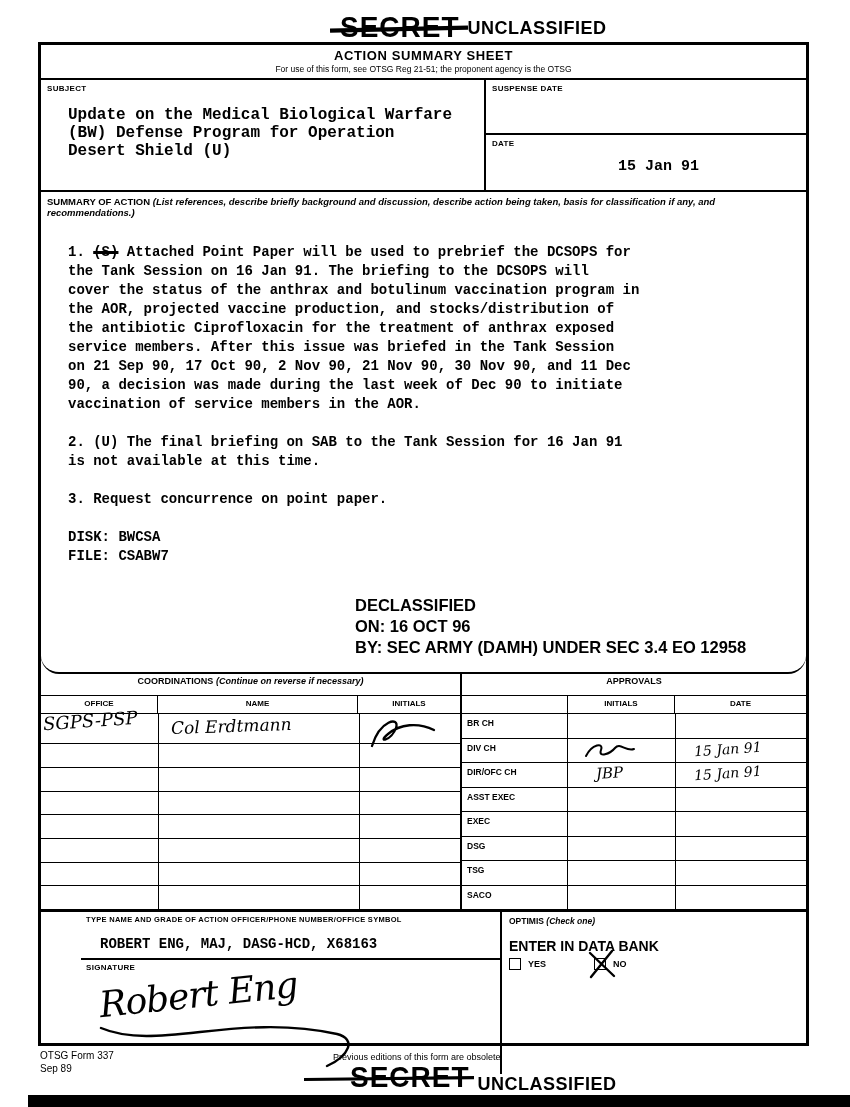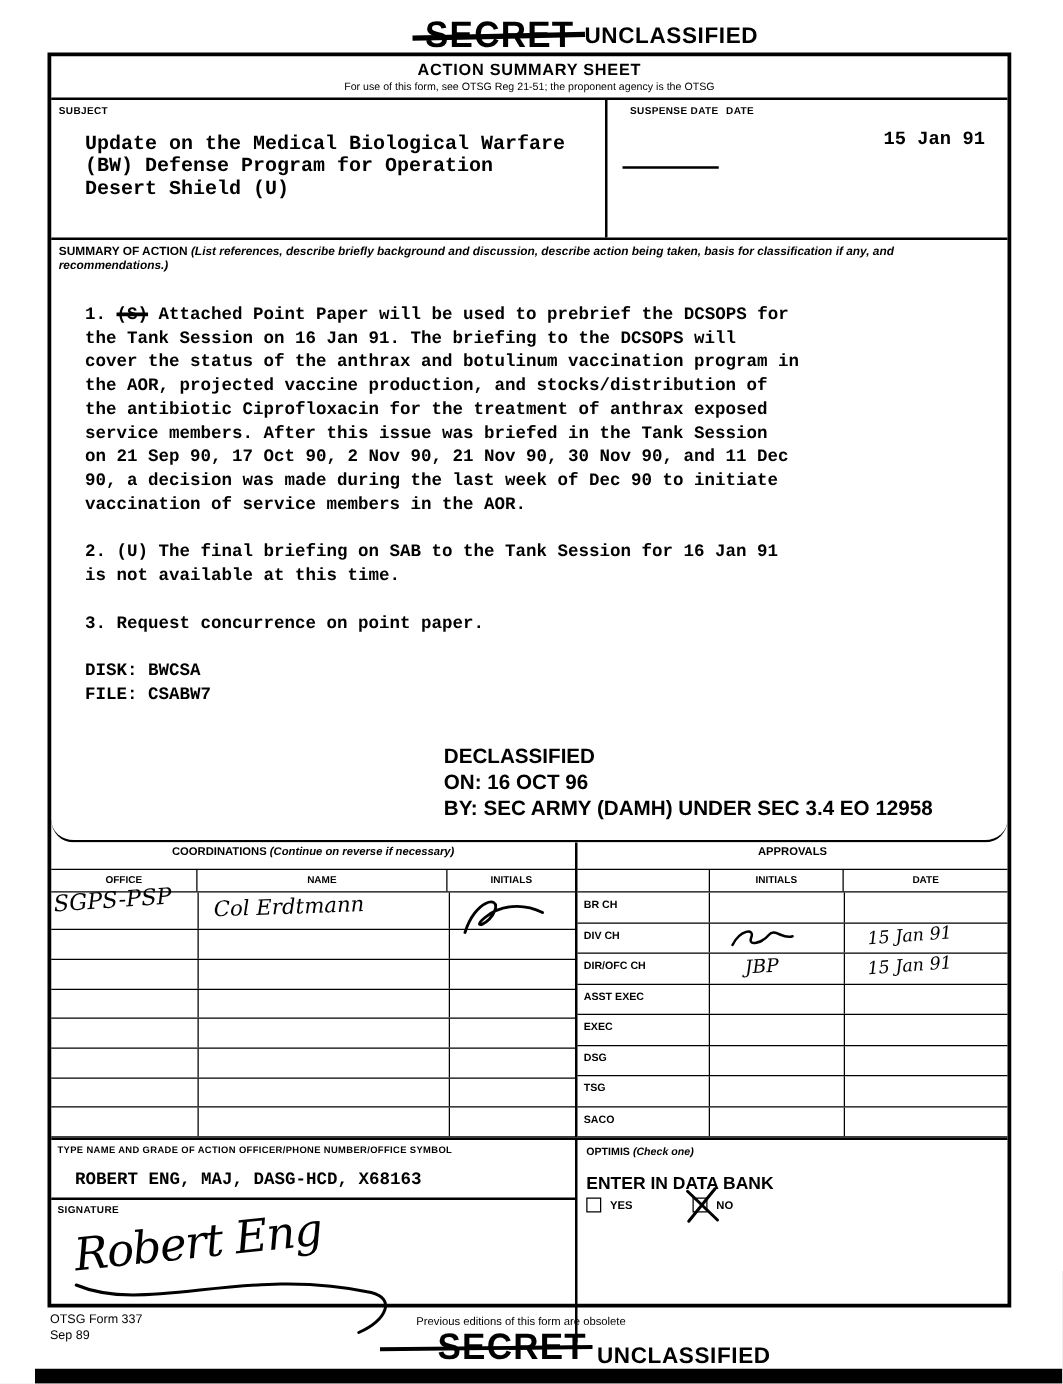--- a/index.html
+++ b/index.html
@@ -27,21 +27,21 @@
   .form-subtitle{font-size:8.5px;margin-top:1px;}
 
   .cell-label{font-size:8px;font-weight:bold;letter-spacing:0.3px;}
 
   
   .subject-row{height:110px;border-bottom:2px solid #000;display:flex;}
   .subject-cell{width:437px;border-right:2px solid #000;box-sizing:content-box;
         position:relative;padding:4px 0 0 6px;}
   .subject-value{position:absolute;left:27px;top:26px;font-family:"Liberation Mono","DejaVu Sans Mono",monospace;
         font-weight:bold;font-size:16px;line-height:18px;white-space:pre-line;}
-  .right-col{flex:1;display:flex;flex-direction:row;padding-left:12px;}
+  .right-col{flex:1;display:flex;flex-direction:column;}
   .suspense-cell{height:55px;border-bottom:2px solid #000;padding:4px 0 0 6px;box-sizing:border-box;}
   .date-cell{flex:1;position:relative;padding:4px 0 0 6px;}
   .date-value{position:absolute;left:132px;top:23px;font-family:"Liberation Mono","DejaVu Sans Mono",monospace;
         font-weight:bold;font-size:15px;}
 
   
   .summary-section{height:480px;border-bottom:2px solid #000;position:relative;border-radius:18px;}
   .summary-label{padding:4px 10px 0 6px;font-size:9.5px;width:720px;line-height:11px;}
   .summary-label .lbl{font-weight:bold;}
   .summary-label .note{font-style:italic;font-weight:bold;}
@@ -85,21 +85,21 @@
 
   
   .hand{font-family:"DejaVu Serif", serif;font-style:italic;}
   .hand-office{position:absolute;left:2px;top:-4px;font-size:18px;transform:rotate(-4deg);white-space:nowrap;}
   .hand-name{position:absolute;left:12px;top:2px;font-size:17px;transform:rotate(-2deg);white-space:nowrap;}
   .hand-jbp{position:absolute;left:28px;top:1px;font-size:15px;transform:rotate(-3deg);}
   .hand-date{position:absolute;left:18px;top:2px;font-size:14px;transform:rotate(-4deg);white-space:nowrap;}
   .scribble{position:absolute;left:4px;top:0;}
 
   
-  .bottom{flex:1;display:flex;height:162px;}
+  .bottom{flex:1;display:flex;height:162px;margin-left:40px;}
   .bottom-left{width:419px;border-right:2px solid #000;display:flex;flex-direction:column;}
   .name-cell{height:48px;border-bottom:2px solid #000;position:relative;padding:3px 0 0 5px;box-sizing:border-box;}
   .name-cell .cell-label{font-size:7.5px;}
   .officer-value{position:absolute;left:19px;top:24px;font-family:"Liberation Mono","DejaVu Sans Mono",monospace;
         font-weight:bold;font-size:14px;}
   .sig-cell{flex:1;position:relative;padding:3px 0 0 5px;}
   .sig-text{position:absolute;left:18px;top:14px;font-size:36px;transform:rotate(-6deg);
         letter-spacing:-1px;white-space:nowrap;z-index:2;}
   .sig-swash{position:absolute;left:6px;top:18px;z-index:1;}
   .bottom-right{flex:1;position:relative;padding:4px 0 0 7px;}

